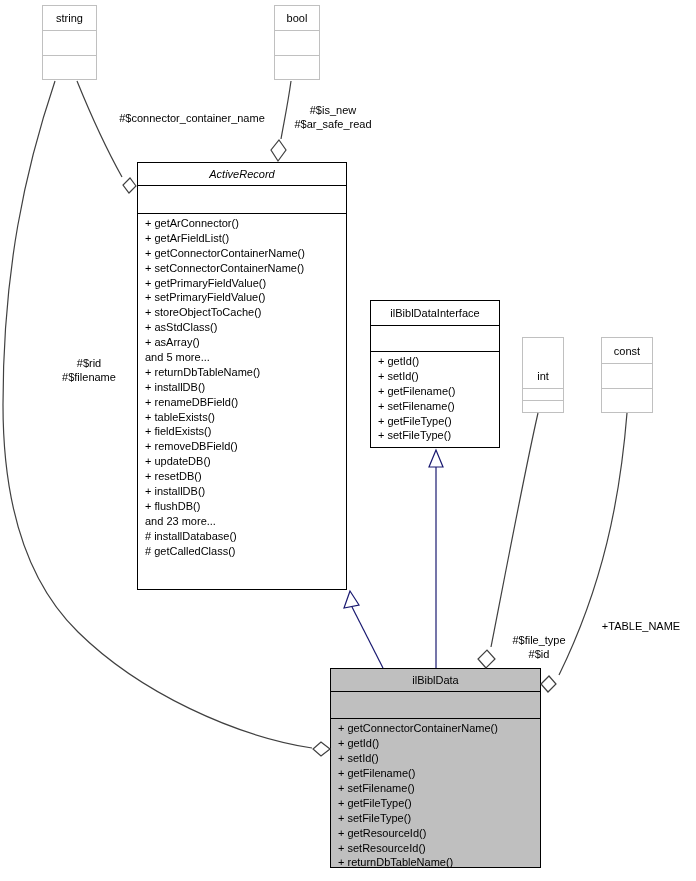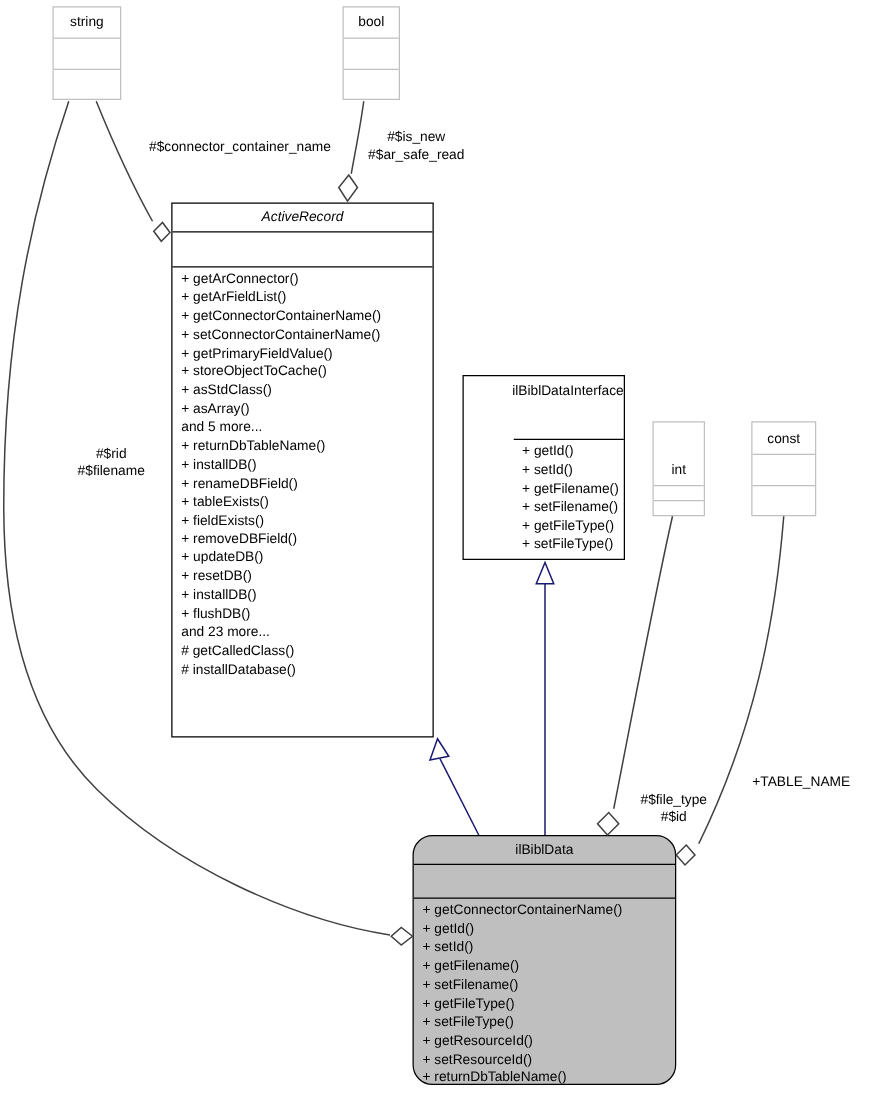--- a/index.html
+++ b/index.html
@@ -25,21 +25,21 @@
   }
   .uml-node {
     position: absolute;
     display: flex;
     flex-direction: column;
     background: var(--node-fill);
     border: 1px solid var(--bc, var(--node-border));
     box-sizing: border-box;
   }
   .uml-node.external { --bc: var(--external-node-border); }
-  .uml-node.highlight { background: var(--highlight-fill); border-radius: 16px; }
+  .uml-node.highlight { background: var(--highlight-fill); }
   .sect { box-sizing: border-box; }
   .sect + .sect { border-top: 1px solid var(--bc, var(--node-border)); }
   .title-sect {
     display: flex;
     align-items: center;
     justify-content: center;
     flex: 0 0 auto;
   }
   .empty-sect { flex: 1 1 auto; }
   .members-sect {
@@ -85,41 +85,42 @@
 
   <div class="uml-node" style="left:137px; top:162px; width:210px; height:428px;">
     <div class="sect title-sect" style="height:22px;font-style:italic;">ActiveRecord</div>
     <div class="sect" style="height:28px;"></div>
     <div class="sect members-sect" style="flex:1 1 auto;">
         <div class="member-line">+ getArConnector()</div>
         <div class="member-line">+ getArFieldList()</div>
         <div class="member-line">+ getConnectorContainerName()</div>
         <div class="member-line">+ setConnectorContainerName()</div>
         <div class="member-line">+ getPrimaryFieldValue()</div>
+        <div class="member-line">+ setPrimaryFieldValue()</div>
         <div class="member-line">+ storeObjectToCache()</div>
         <div class="member-line">+ asStdClass()</div>
         <div class="member-line">+ asArray()</div>
         <div class="member-line">and 5 more...</div>
         <div class="member-line">+ returnDbTableName()</div>
         <div class="member-line">+ installDB()</div>
         <div class="member-line">+ renameDBField()</div>
         <div class="member-line">+ tableExists()</div>
         <div class="member-line">+ fieldExists()</div>
         <div class="member-line">+ removeDBField()</div>
         <div class="member-line">+ updateDB()</div>
         <div class="member-line">+ resetDB()</div>
         <div class="member-line">+ installDB()</div>
         <div class="member-line">+ flushDB()</div>
         <div class="member-line">and 23 more...</div>
+        <div class="member-line"># installDatabase()</div>
         <div class="member-line"># getCalledClass()</div>
-        <div class="member-line"># installDatabase()</div>
       </div>
   </div>
 
-  <div class="uml-node" style="left:370px; top:300px; width:130px; height:148px;align-items:flex-end;">
+  <div class="uml-node" style="left:370px; top:300px; width:130px; height:148px;">
     <div class="sect title-sect" style="height:24px;">ilBiblDataInterface</div>
     <div class="sect" style="height:26px;"></div>
     <div class="sect members-sect" style="flex:1 1 auto;">
         <div class="member-line">+ getId()</div>
         <div class="member-line">+ setId()</div>
         <div class="member-line">+ getFilename()</div>
         <div class="member-line">+ setFilename()</div>
         <div class="member-line">+ getFileType()</div>
         <div class="member-line">+ setFileType()</div>
       </div>

